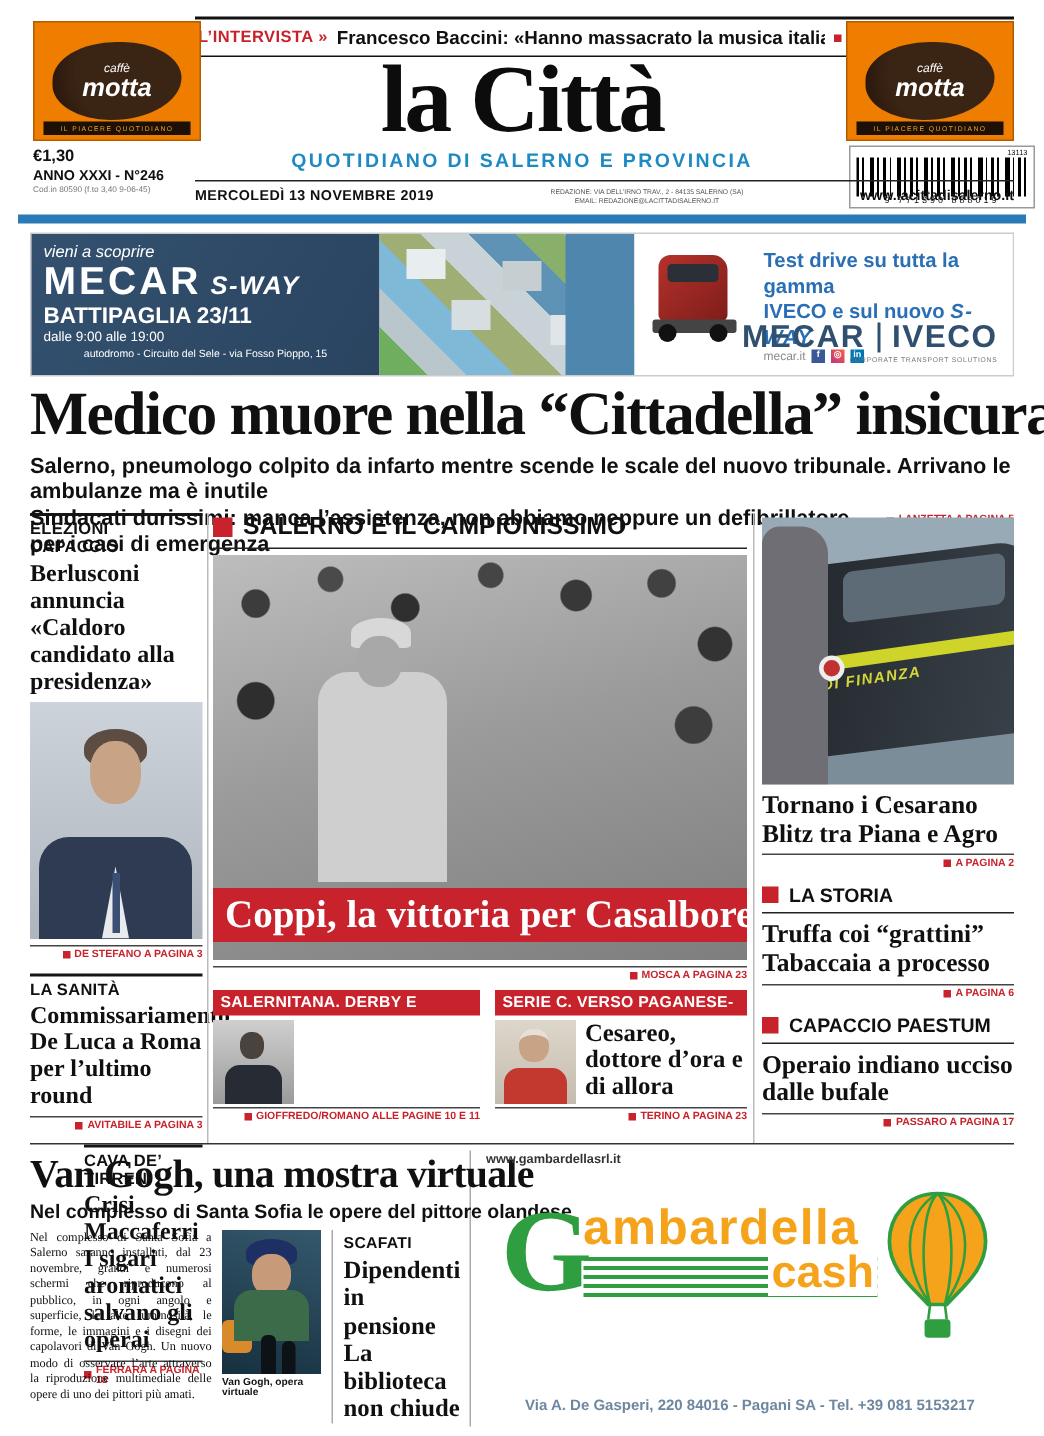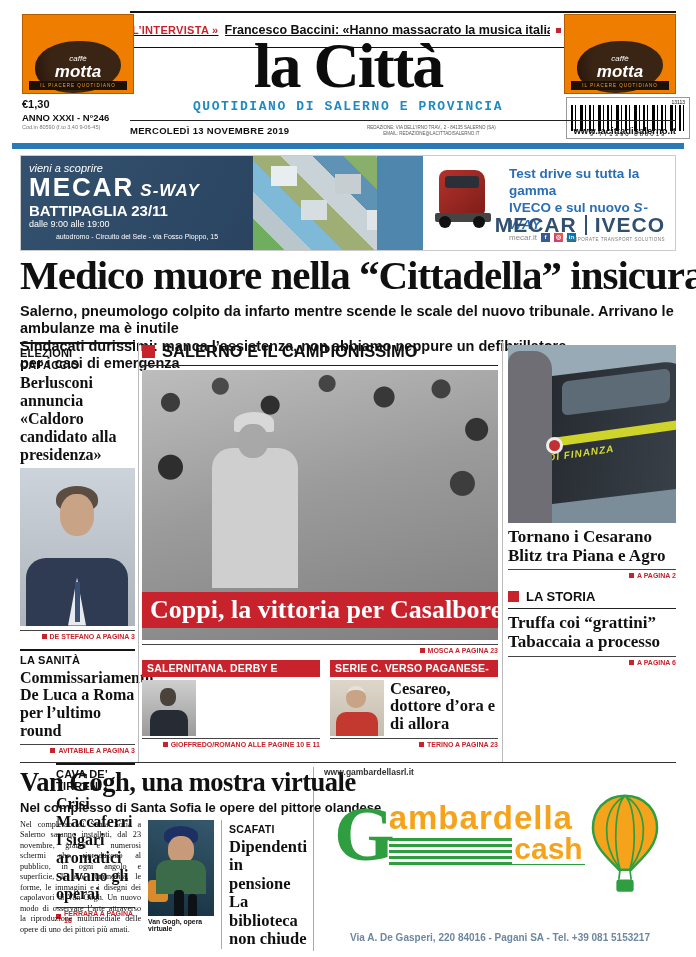--- a/index.html
+++ b/index.html
@@ -5,44 +5,44 @@
   :root{
     --red:#c8232c; --blue:#1e8ac2; --navy:#31506f; --ink:#101010;
     --orange:#ee7d00; --green:#2f9e41; --lorange:#f6a31c;
   }
   *{margin:0;padding:0;box-sizing:border-box;}
   html,body{width:696px;height:957px;background:#fff;overflow:hidden;
     font-family:"Liberation Sans",sans-serif;color:var(--ink);position:relative;}
   .abs{position:absolute;}
 
   
-  #topstrip{left:130px;top:11px;width:546px;height:37px;border-top:2px solid #111;
-    border-bottom:1px solid #111;display:flex;align-items:center;gap:6px;padding:0 2px;text-decoration:underline;}
+  #topstrip{left:130px;top:11px;width:546px;height:27px;border-top:2px solid #111;
+    border-bottom:1px solid #111;display:flex;align-items:center;gap:6px;padding:0 2px;}
   #topstrip .lbl{color:var(--red);font-weight:bold;font-size:11px;letter-spacing:.3px;}
   #topstrip .txt{font-weight:bold;font-size:12.5px;flex:1;white-space:nowrap;overflow:hidden;}
   #topstrip .pref{color:var(--red);font-weight:bold;font-size:7px;display:flex;align-items:center;gap:3px;}
   #topstrip .endblock{width:26px;height:15px;background:var(--red);}
   .sq{width:5px;height:5px;background:var(--red);display:inline-block;flex:none;}
 
   
   .motta{width:112px;height:80px;background:var(--orange);border:1px solid #b35d00;
-    position:absolute;top:14px;display:flex;flex-direction:column;align-items:center;justify-content:flex-end;}
+    position:absolute;top:14px;display:flex;flex-direction:column;align-items:center;justify-content:center;}
   .motta .bean{width:86px;height:52px;background:radial-gradient(circle at 60% 40%,#3a2414 60%,#241309 100%);
     border-radius:50% 46% 55% 45%;display:flex;flex-direction:column;align-items:center;justify-content:center;}
   .motta .b1{color:#fff;font-size:8px;font-style:italic;line-height:1;}
   .motta .b2{color:#fff;font-size:17px;font-weight:bold;font-style:italic;line-height:1;}
   .motta .strip{position:absolute;bottom:3px;left:6px;right:6px;height:9px;background:#1d1006;
     color:var(--lorange);font-size:4.5px;text-align:center;line-height:9px;letter-spacing:1px;}
   #motta-l{left:22px;} #motta-r{left:564px;}
 
   
   #mast{left:140px;top:36px;width:416px;text-align:center;}
   #mast .title{font-family:"Liberation Serif",serif;font-weight:bold;font-size:64px;
     letter-spacing:-2px;line-height:.95;color:#0c0c0c;}
-  #mast .subt{color:var(--blue);font-weight:bold;font-size:13px;letter-spacing:1.6px;margin-top:2px;font-family:Liberation Mono, monospace;}
+  #mast .subt{color:var(--blue);font-weight:bold;font-size:13px;letter-spacing:1.6px;margin-top:2px;}
   #price{left:22px;top:98px;width:104px;line-height:1.25;}
   #price .p1{font-weight:bold;font-size:11px;}
   #price .p2{font-weight:bold;font-size:9.5px;}
   #price .p3{font-size:5.5px;color:#777;}
   #daterow{left:130px;top:120px;width:546px;height:20px;border-top:1px solid #222;
     display:flex;align-items:center;justify-content:space-between;}
   #daterow .d{font-weight:bold;font-size:9.5px;letter-spacing:.3px;}
   #daterow .mid{font-size:4.5px;color:#555;text-align:center;line-height:1.3;}
   #daterow .w{font-weight:bold;font-size:9.5px;}
   #bluerule{left:12px;top:143px;width:672px;height:6px;background:#2a7ab8;}
@@ -415,20 +415,31 @@
     <div class="feat-kicker" style="font-size:13px;">
       <span class="sq-lg" style="width:11px;height:11px;"></span>
       <span>LA STORIA</span>
     </div>
     <h3 class="head-r">Truffa coi “grattini” Tabaccaia a processo</h3>
     <div class="pageref">
       <span class="sq"></span>
       <span>A PAGINA 6</span>
     </div>
   </div>
+  <div style="margin-top:10px;">
+    <div class="feat-kicker" style="font-size:13px;">
+      <span class="sq-lg" style="width:11px;height:11px;"></span>
+      <span>CAPACCIO PAESTUM</span>
+    </div>
+    <h3 class="head-r">Operaio indiano ucciso dalle bufale</h3>
+    <div class="pageref">
+      <span class="sq"></span>
+      <span>PASSARO A PAGINA 17</span>
+    </div>
+  </div>
 </div>
 
 <div id="bottom-rule" class="abs"></div>
 
 <div id="vg" class="abs">
   <h2>Van Gogh, una mostra virtuale</h2>
   <div class="deck">Nel complesso di Santa Sofia le opere del pittore olandese</div>
   <div class="cols">
     <div class="body">
       <span>Nel complesso di Santa Sofia a Salerno saranno installati, dal 23 novembre, grandi e numerosi schermi che riproducono al pubblico, in ogni angolo e superficie, le alte luminosità, le forme, le immagini e i disegni dei capolavori di Van Gogh. Un nuovo modo di osservare l’arte attraverso la riproduzione multimediale delle opere di uno dei pittori più amati.</span>

